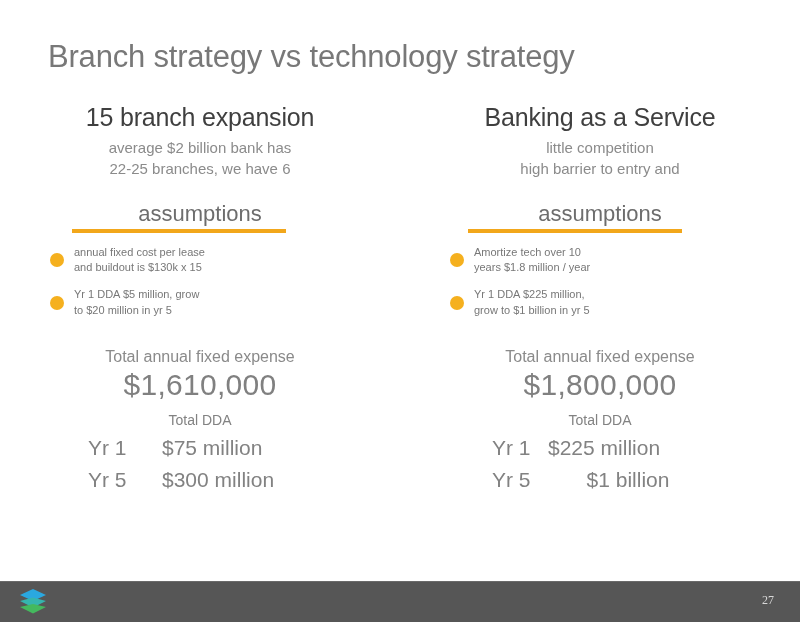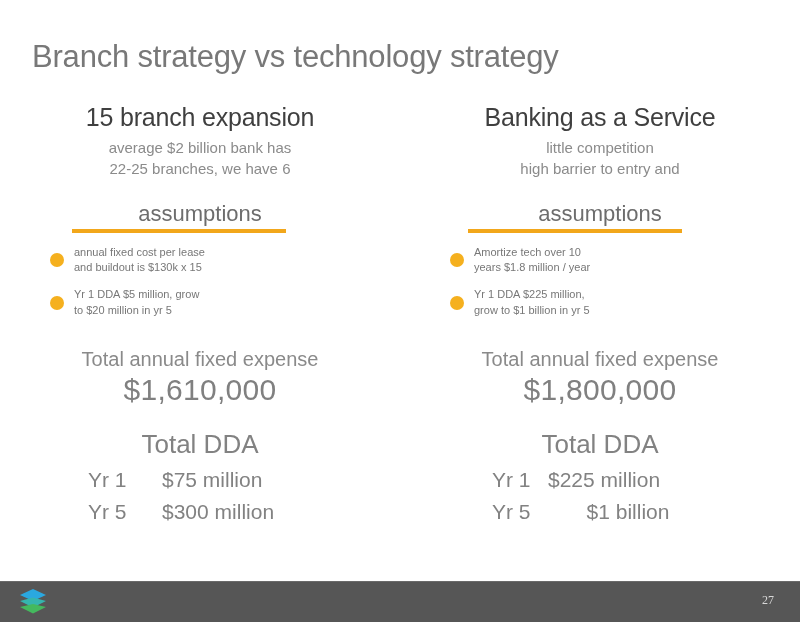--- a/index.html
+++ b/index.html
@@ -18,21 +18,21 @@
 
   .slide {
     position: absolute;
     inset: 0;
     background: #ffffff;
   }
 
   
   .slide-title {
     position: absolute;
-    left: 32px;
+    left: 48px;
     top: 39px;
     font-size: 31px;
     font-weight: 400;
     color: #787878;
     letter-spacing: -0.2px;
     white-space: nowrap;
   }
 
   
   .columns {
@@ -115,39 +115,39 @@
   .bullet-text {
     font-size: 11px;
     color: #777777;
     line-height: 1.42;
   }
   .bullet-text span { display: block; white-space: nowrap; }
 
   
   .total-label {
     margin-top: 14px;
-    font-size: 20px;
+    font-size: 16px;
     color: #8a8a8a;
     font-weight: 400;
     text-align: center;
     white-space: nowrap;
   }
   .total-value {
     margin-top: 2px;
     font-size: 30px;
     color: #808080;
     font-weight: 400;
     text-align: center;
     letter-spacing: 0.3px;
     white-space: nowrap;
   }
 
   .dda-title {
-    margin-top: 22px;
-    font-size: 26px;
+    margin-top: 10px;
+    font-size: 14px;
     color: #828282;
     text-align: center;
     white-space: nowrap;
   }
   .dda-rows {
     margin-top: 4px;
     font-size: 21px;
     color: #828282;
     line-height: 1.52;
   }

